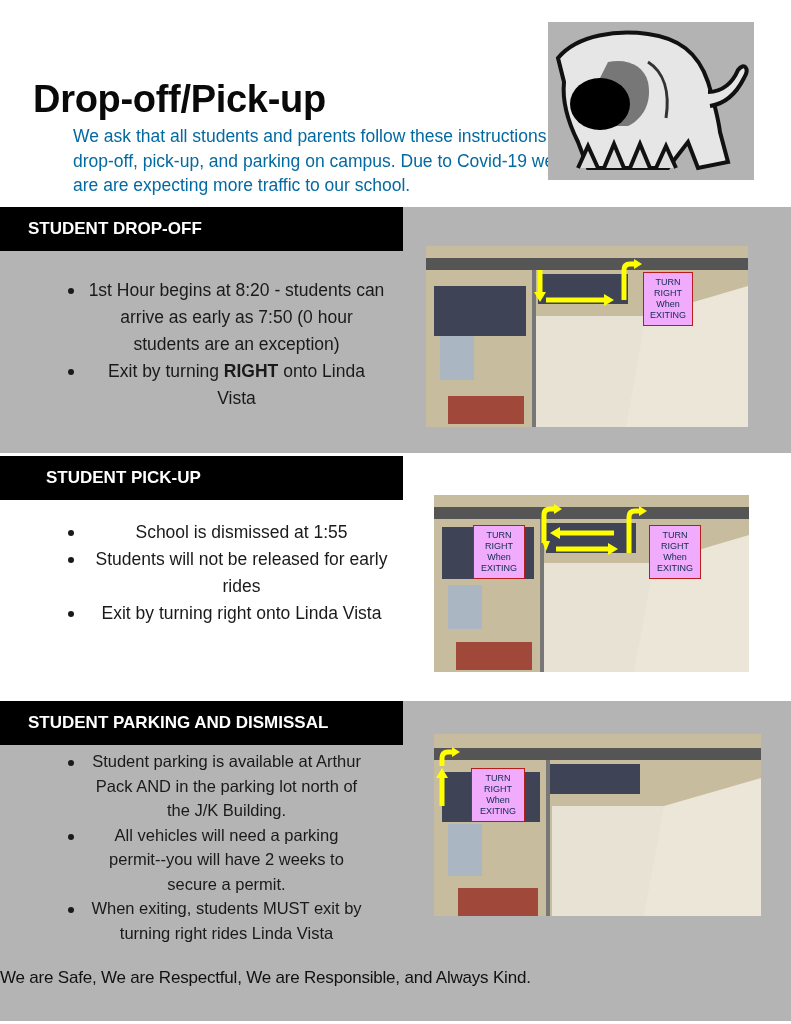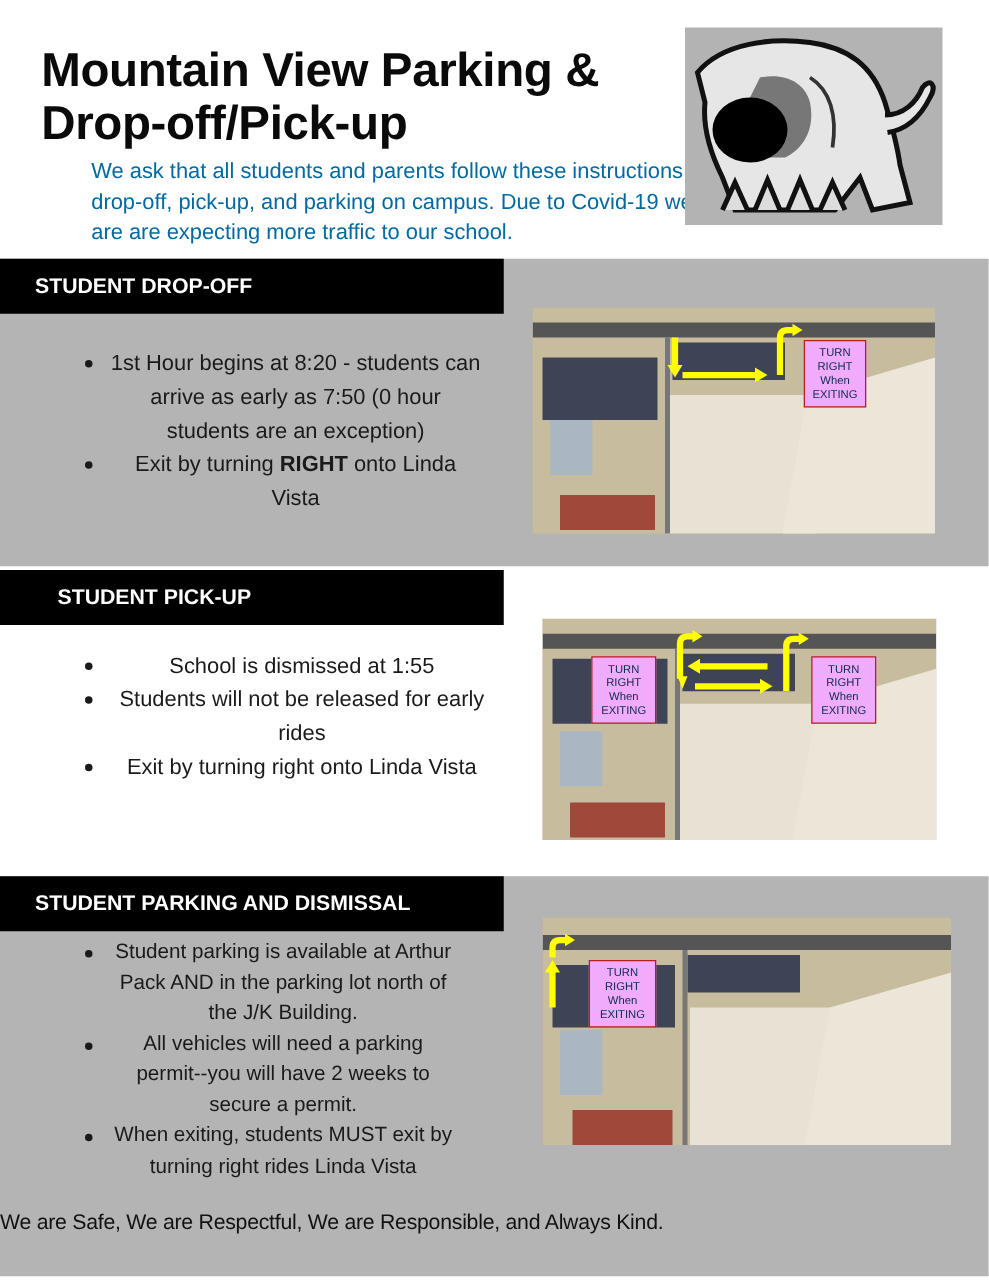--- a/index.html
+++ b/index.html
@@ -23,21 +23,21 @@
   .map svg { display:block; }
   .footer { position:absolute; left:0; top:968px; width:791px; text-align:left; font-size:17px; color:#111;
             font-family:"Liberation Sans Narrow","Liberation Sans", sans-serif; letter-spacing:-0.2px; }
   .callout { position:absolute; background:#f0abfc; border:1px solid #b91c1c; color:#0d2a4a; font-size:9px;
              line-height:11px; text-align:center; display:flex; align-items:center; justify-content:center; }
 </style>
 </head>
 <body>
 
 <h1 class="title">
-  <span>Mountain View Parking &amp;</span><br>
+  <br>
   <span>Drop-off/Pick-up</span>
 </h1>
 <div class="intro">We ask that all students and parents follow these instructions for drop-off, pick-up, and parking on campus. Due to Covid-19 we are are expecting more traffic to our school.</div>
 
 <div class="mascot">
   <svg width="206" height="158" viewBox="0 0 206 158">
     <path d="M10 36 C30 12 70 8 100 12 C130 16 150 30 160 60 C166 80 170 95 172 110 L180 140 L150 146 L140 120 L120 146 L40 146 L30 120 C20 100 14 80 16 60 Z" fill="#e6e6e6" stroke="#111" stroke-width="4"></path>
     <path d="M160 70 C175 70 185 60 190 48 C196 40 202 46 196 56 C188 72 176 82 162 84" fill="#e6e6e6" stroke="#111" stroke-width="4"></path>
     <path d="M60 40 C80 36 96 44 100 60 C104 80 96 96 80 104 L60 104 C50 96 46 80 50 60 Z" fill="#777"></path>
     <ellipse cx="52" cy="82" rx="30" ry="26" fill="#000"></ellipse>

